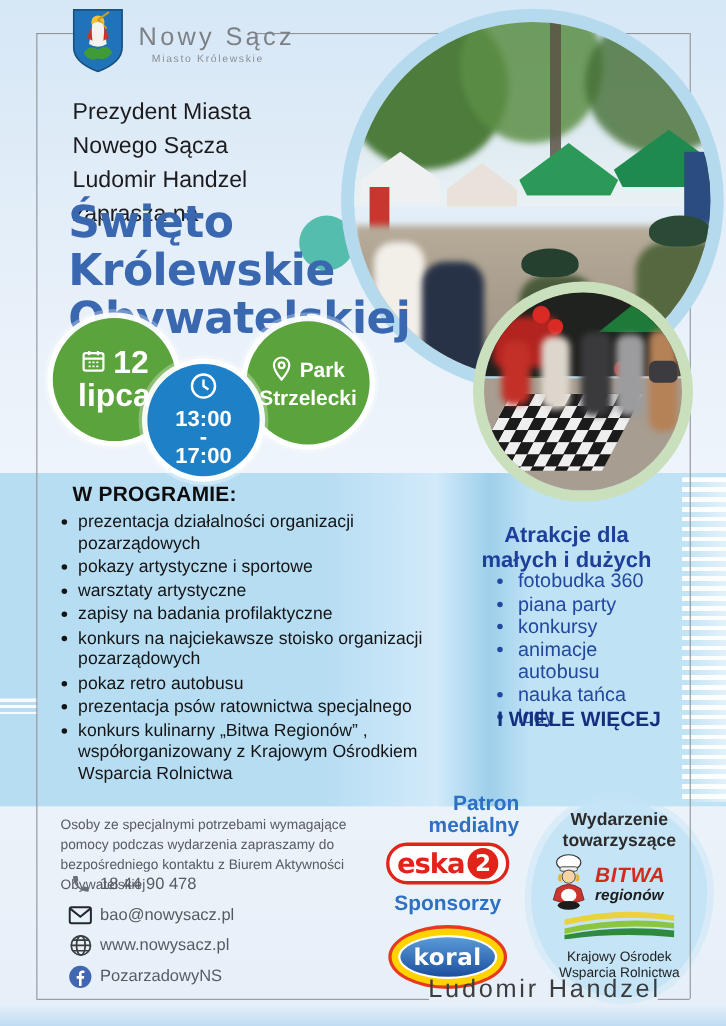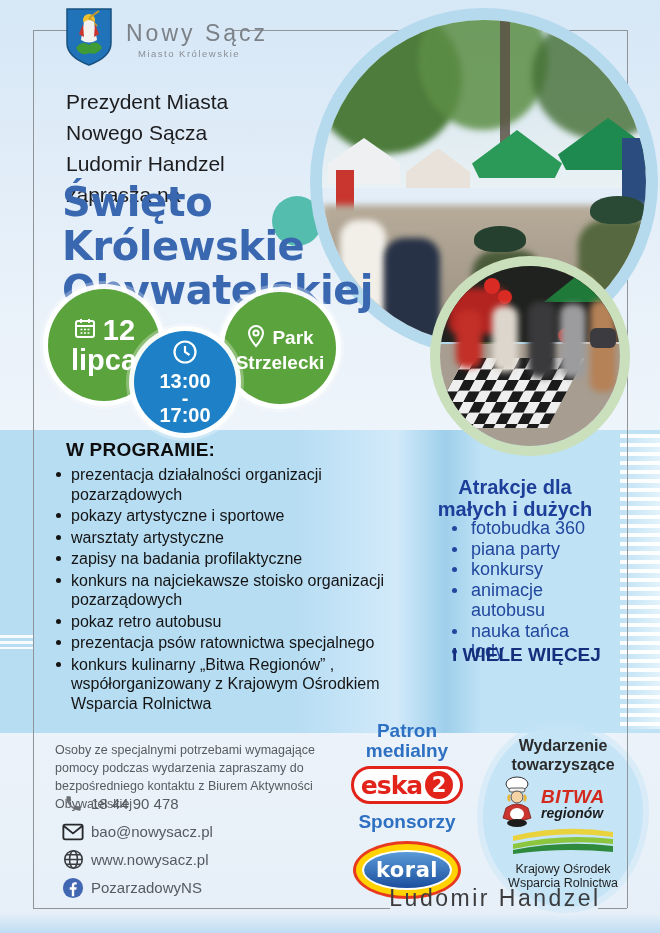--- a/index.html
+++ b/index.html
@@ -71,21 +71,21 @@
 
   
   .access{left:55px;top:741px;width:302px;z-index:4;font-size:12.5px;line-height:18px;color:#565b61;}
   .contacts{left:55px;top:792px;z-index:4;display:flex;flex-direction:column;gap:5px;}
   .c-row{display:flex;align-items:center;height:23px;}
   .c-ico{width:36px;display:flex;justify-content:center;align-items:center;}
   .c-txt{font-size:15px;color:#565b61;}
 
   
   .mid{left:342px;top:721px;width:130px;z-index:4;display:flex;flex-direction:column;align-items:center;}
-  .p-label{font-size:19px;line-height:20px;font-weight:800;color:#2e70c2;text-align:center;}
+  .p-label{font-size:19px;line-height:20px;font-weight:800;color:#2e70c2;text-align:right;}
   .eska{margin-top:5px;width:112px;height:38px;background:#fff;border:3px solid #e2231a;border-radius:22px;
     display:flex;align-items:center;justify-content:center;gap:3px;box-sizing:border-box;}
   .eska-txt{color:#e2231a;font-weight:800;font-size:25px;letter-spacing:-1px;font-family:"DejaVu Sans",sans-serif;}
   .eska-2{width:28px;height:28px;border-radius:50%;background:#e2231a;color:#fff;font-weight:800;font-size:21px;
     display:flex;align-items:center;justify-content:center;font-family:"DejaVu Sans",sans-serif;}
   .sp-label{margin-top:7px;font-size:19px;font-weight:800;color:#2e70c2;}
   .koral{margin-top:8px;width:108px;height:58px;border-radius:50%;background:#e8391f;padding:3px;box-sizing:border-box;}
   .koral-y{width:100%;height:100%;border-radius:50%;background:#ffd200;padding:6px;box-sizing:border-box;}
   .koral-w{width:100%;height:100%;border-radius:50%;background:#fff;padding:2px;box-sizing:border-box;}
   .koral-b{width:100%;height:100%;border-radius:50%;background:linear-gradient(180deg,#5a9bd8,#1c4f9e);

